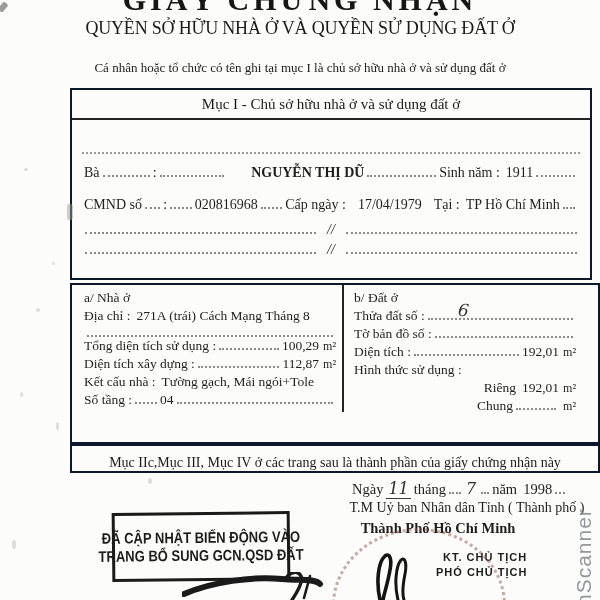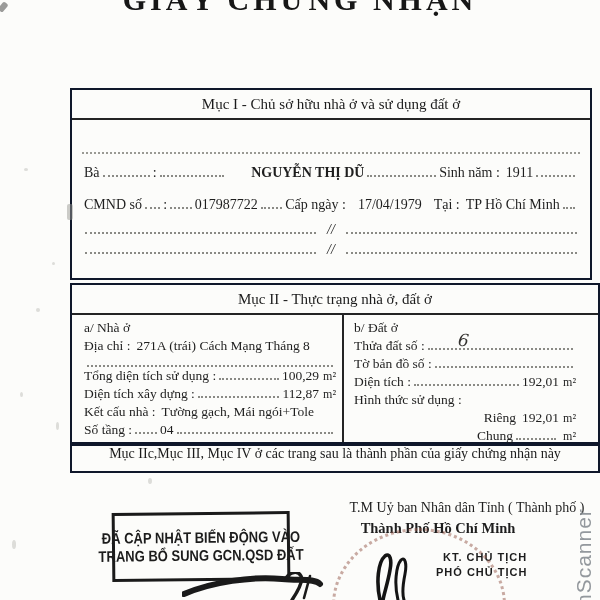--- a/index.html
+++ b/index.html
@@ -19,21 +19,21 @@
     font-size:18px;letter-spacing:-0.2px;color:#1a1a1a;white-space:nowrap;
   }
   .subnote{
     position:absolute;top:60px;left:0;width:100%;text-align:center;
     font-size:13px;color:#222;
   }
   
   .box{position:absolute;border:2px solid #0f172a;background:transparent;}
   .box1{left:70px;top:88px;width:518px;height:188px;}
   .box2{left:70px;top:283px;width:526px;height:157px;}
-  .box3{left:70px;top:444px;width:526px;height:25px;display:flex;align-items:flex-start;justify-content:center;}
+  .box3{left:70px;top:444px;width:526px;height:25px;display:flex;align-items:flex-end;justify-content:center;}
   .box-header{
     border-bottom:2px solid #242424;text-align:center;
     font-size:15px;padding:6px 0 5px 0;color:#1b1b1b;
   }
   .box3-text{font-size:14px;text-align:center;width:100%;color:#1b1b1b;}
   
   .row{display:flex;align-items:baseline;padding:0 12px;font-size:14px;white-space:nowrap;justify-content:space-between;}
   .dots{flex:1;border-bottom:2px dotted #8a8a85;height:0.75em;margin:0 3px;min-width:6px;}
   .dots.fixed{flex:0 0 auto;}
   .bold{font-weight:bold;margin-left:24px;}
@@ -94,20 +94,22 @@
   .corner-mark{position:absolute;left:0px;top:2px;width:6px;height:10px;background:#4a4a48;opacity:.55;transform:rotate(40deg);border-radius:2px;}
   .speck{position:absolute;background:#8b8b86;border-radius:50%;opacity:.28;}
   .border-blob{position:absolute;left:67px;top:204px;width:6px;height:16px;background:#9a9a94;opacity:.5;border-radius:2px;}
 </style>
 </head>
 <body>
 
 <div class="page">
 
   <div class="big-title">GIẤY CHỨNG NHẬN</div>
+  <div class="title">QUYỀN SỞ HỮU NHÀ Ở VÀ QUYỀN SỬ DỤNG ĐẤT Ở</div>
+  <div class="subnote">Cá nhân hoặc tổ chức có tên ghi tại mục I là chủ sở hữu nhà ở và sử dụng đất ở</div>
 
   <div class="box box1">
     <div class="box-header">Mục I - Chủ sở hữu nhà ở và sử dụng đất ở</div>
 
     <div class="dotline dl1"></div>
 
     <div class="row owner-row">
       <span>Bà</span>
       <span class="dots" style="flex:1.1"></span>
       <span>:</span>
@@ -118,21 +120,21 @@
       <span class="gap6"></span>
       <span>1911</span>
       <span class="dots" style="flex:0.9"></span>
     </div>
 
     <div class="row cmnd-row">
       <span>CMND số</span>
       <span class="dots" style="flex:0.5"></span>
       <span>:</span>
       <span class="dots" style="flex:0.7"></span>
-      <span>017987722</span>
+      <span>020816968</span>
       <span class="dots" style="flex:0.7"></span>
       <span>Cấp ngày :</span>
       <span class="gap12"></span>
       <span>17/04/1979</span>
       <span class="gap12"></span>
       <span>Tại :</span>
       <span class="gap6"></span>
       <span>TP Hồ Chí Minh</span>
       <span class="dots" style="flex:0.4"></span>
     </div>
@@ -143,21 +145,20 @@
       <span class="dots"></span>
     </div>
     <div class="slashrow sr2">
       <span class="dots"></span>
       <span class="slash">//</span>
       <span class="dots"></span>
     </div>
   </div>
 
   <div class="box box2">
-    <div class="box-header">Mục II - Thực trạng nhà ở, đất ở</div>
     <div class="cols">
 
       <div class="col-left">
         <div class="frow">a/ Nhà ở</div>
         <div class="frow">
           <span>Địa chỉ :</span>
           <span class="gap6"></span>
           <span>271A (trái) Cách Mạng Tháng 8</span>
         </div>
         <div class="frow">
@@ -219,20 +220,32 @@
         </div>
       </div>
 
     </div>
   </div>
 
   <div class="box box3">
     <div class="box3-text">Mục IIc,Mục III, Mục IV ở các trang sau là thành phần của giấy chứng nhận này</div>
   </div>
 
+  <div class="date-line">
+    <span>Ngày</span>
+    <span class="hand hand-day">11</span>
+    <span>tháng</span>
+    <span class="dots fixed" style="width:12px"></span>
+    <span class="hand hand-month">7</span>
+    <span class="dots fixed" style="width:8px"></span>
+    <span>năm</span>
+    <span class="gap6"></span>
+    <span>1998</span>
+    <span class="dots fixed" style="width:10px"></span>
+  </div>
   <div class="authority1">T.M Uỷ ban Nhân dân Tỉnh ( Thành phố )</div>
   <div class="authority2">Thành Phố Hồ Chí Minh</div>
   <div class="sign-title1">KT. CHỦ TỊCH</div>
   <div class="sign-title2">PHÓ CHỦ TỊCH</div>
 
   <div class="seal"></div>
 
   <svg class="sig" width="70" height="52" viewBox="0 0 70 52">
     <path d="M22,52 C18,34 20,14 27,8 C32,4 34,12 32,22 C30,34 26,46 25,52" fill="none" stroke="#141414" stroke-width="3.6" stroke-linecap="round"></path>
     <path d="M40,52 C36,36 38,18 43,12 C47,8 49,16 47,26 C45,36 44,46 46,52" fill="none" stroke="#141414" stroke-width="3" stroke-linecap="round"></path>

